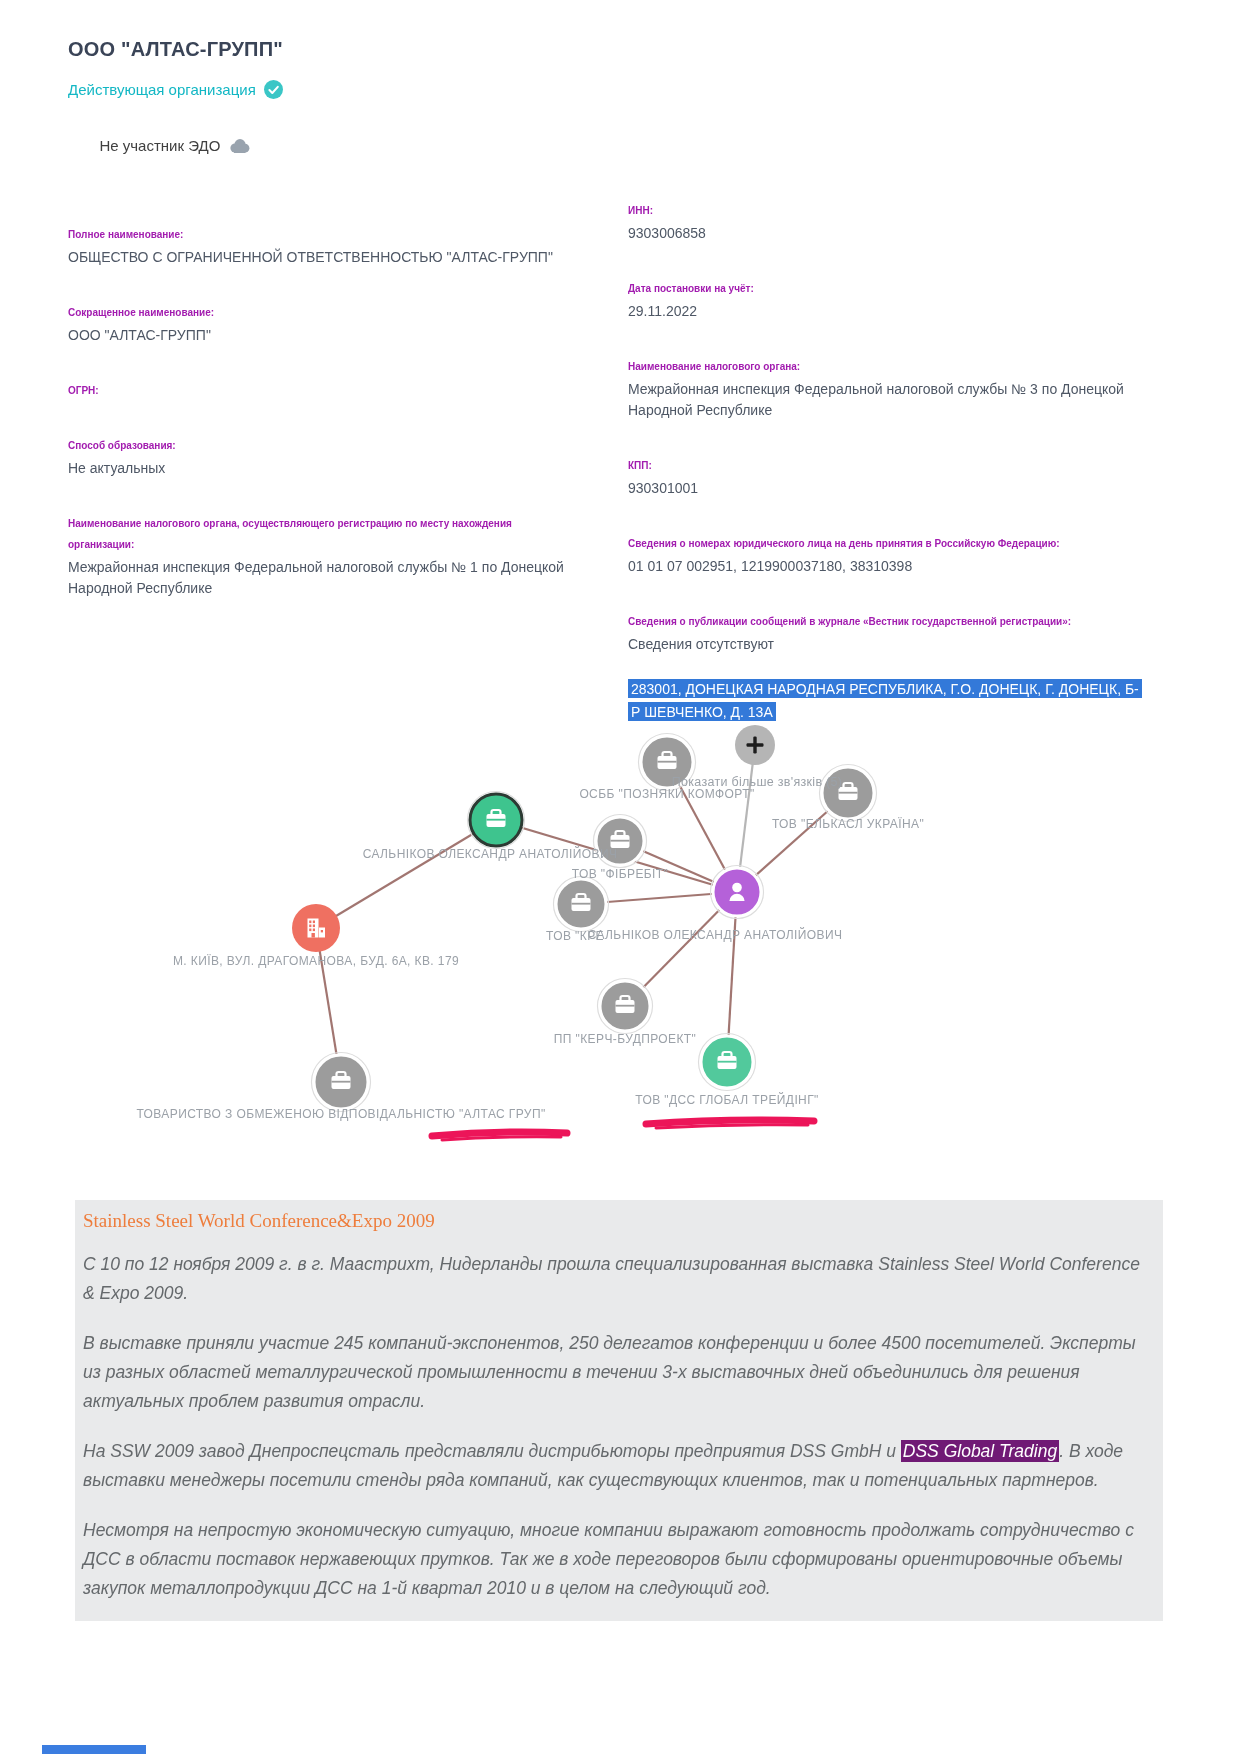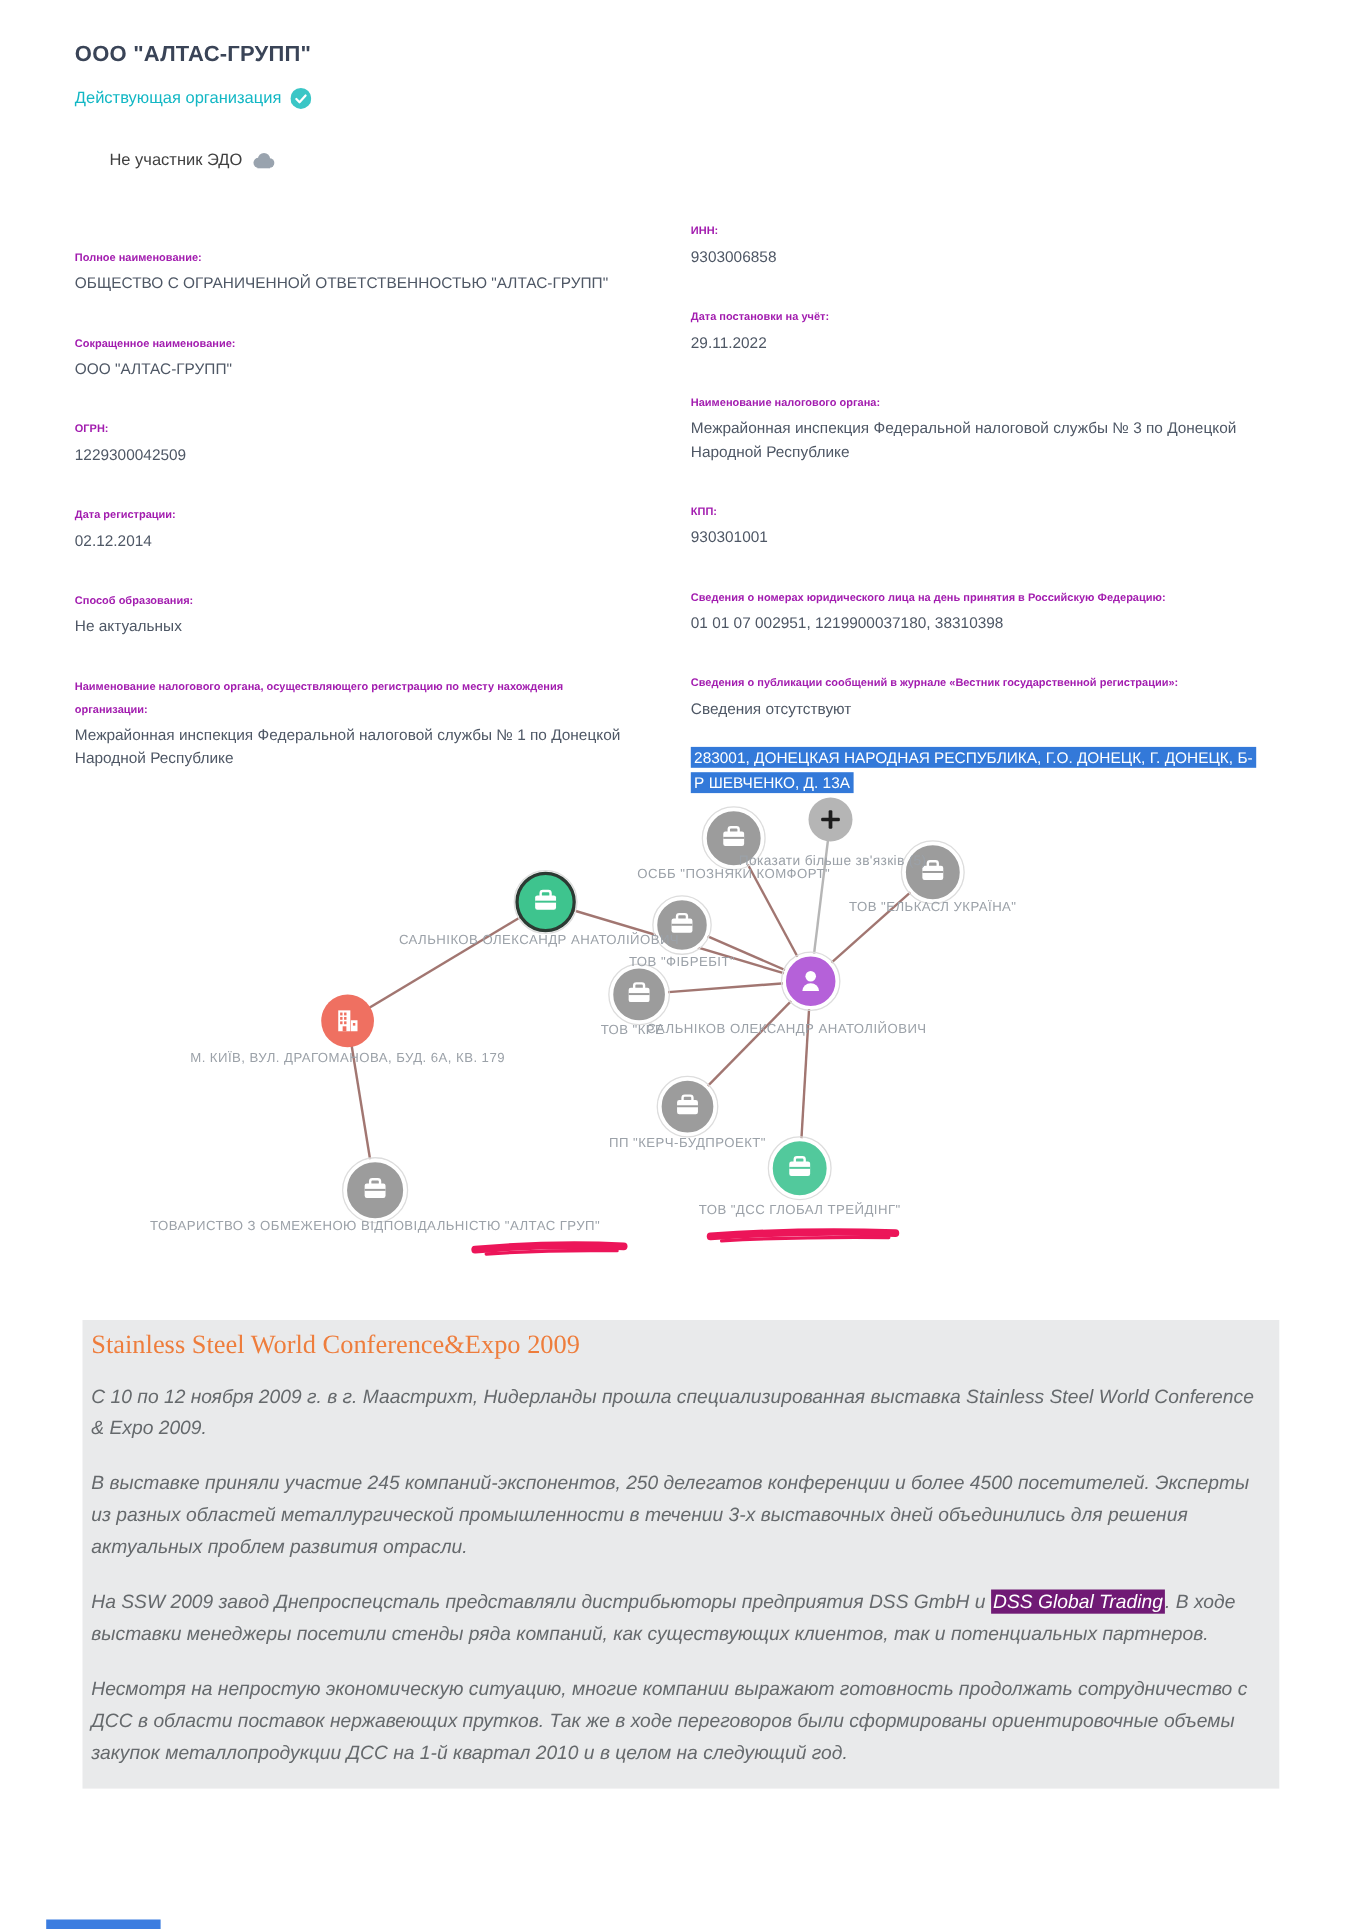--- a/index.html
+++ b/index.html
@@ -36,21 +36,21 @@
   #graph-svg text.more-label{
     fill:#9ba1a8;font-size:12.5px;letter-spacing:.3px;cursor:pointer;
   }
 
   .article{
     position:absolute;left:75px;top:1200px;width:1088px;box-sizing:border-box;
     background:#e9eaeb;padding:10px 14px 18px 8px;
   }
   .article-title{
     font-family:"Liberation Serif", serif;
-    color:#ee7d3c;font-size:24px;margin:0 0 18px 0;
+    color:#ee7d3c;font-size:19px;margin:0 0 18px 0;
   }
   .article p{
     margin:0 0 21px 0;color:#65696c;font-size:17.5px;line-height:29px;font-style:italic;
   }
   .article p:last-child{margin-bottom:0;}
   .hl-blue{background:#701a75;color:#ffffff;padding:1px 2px;}
 
   .blue-strip{
     position:absolute;left:42px;top:1745px;width:104px;height:9px;background:#3b7de0;
   }
@@ -87,25 +87,20 @@
       <div class="field">
         <div class="f-label">Полное наименование:</div>
         <div class="f-value">ОБЩЕСТВО С ОГРАНИЧЕННОЙ ОТВЕТСТВЕННОСТЬЮ "АЛТАС-ГРУПП"</div>
       </div>
       <div class="field">
         <div class="f-label">Сокращенное наименование:</div>
         <div class="f-value">ООО "АЛТАС-ГРУПП"</div>
       </div>
       <div class="field">
         <div class="f-label">ОГРН:</div>
-        <div class="f-value">1229300042509</div>
-      </div>
-      <div class="field">
-        <div class="f-label">Дата регистрации:</div>
-        <div class="f-value">02.12.2014</div>
       </div>
       <div class="field">
         <div class="f-label">Способ образования:</div>
         <div class="f-value">Не актуальных</div>
       </div>
       <div class="field">
         <div class="f-label">Наименование налогового органа, осуществляющего регистрацию по месту нахождения организации:</div>
         <div class="f-value">Межрайонная инспекция Федеральной налоговой службы № 1 по Донецкой Народной Республике</div>
       </div>
     </div>

